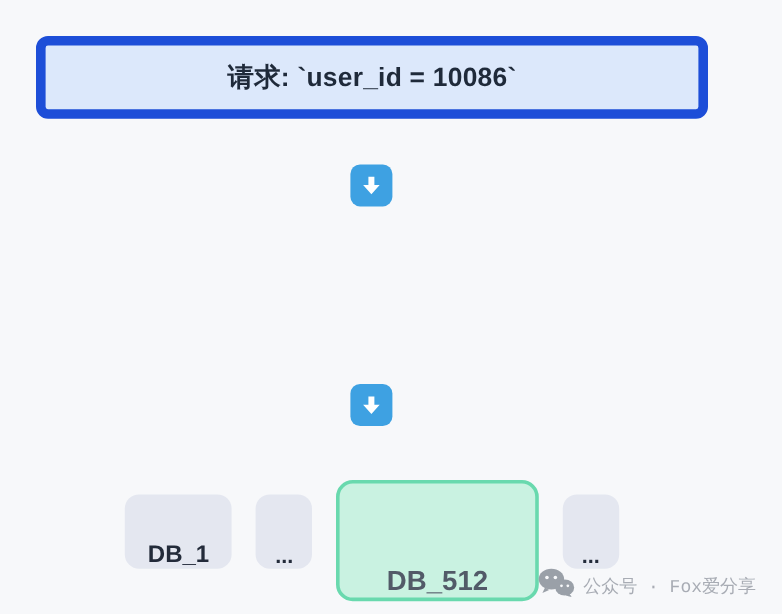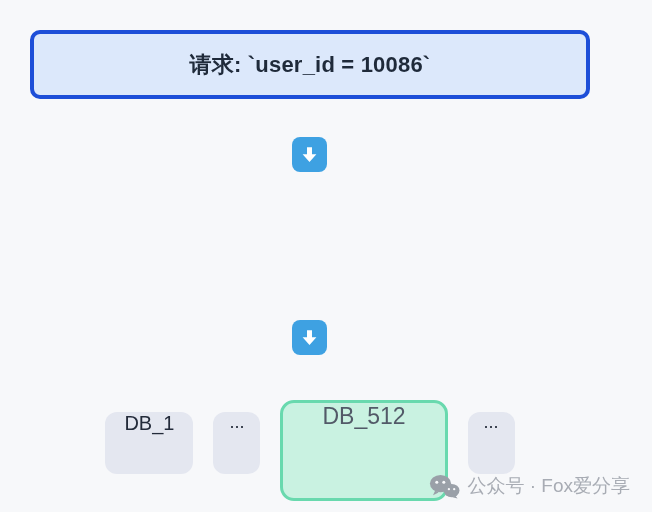--- a/index.html
+++ b/index.html
@@ -25,21 +25,21 @@
     justify-content: center;
     font-weight: bold;
     font-size: 22px;
     color: #1f2a3a;
     letter-spacing: 0.2px;
   }
   .request-box {
     top: 30px;
     height: 69px;
     background: #dce8fb;
-    border: 4px solid #1d4ed8;
+    border: 8px solid #1d4ed8;
   }
   .routing-box {
     top: 207px;
     height: 77px;
     background: #fdf0da;
     border: 2px solid #f4be74;
   }
   .arrow-badge {
     position: absolute;
     left: 292px;
@@ -63,23 +63,23 @@
     display: flex;
     align-items: center;
     justify-content: center;
     gap: 20px;
   }
   .db-node {
     background: #e4e7f0;
     border-radius: 12px;
     height: 62px;
     display: flex;
-    align-items: flex-start;
+    align-items: flex-end;
     justify-content: center;
-    font-weight: normal;
+    font-weight: bold;
     font-size: 20px;
     color: #232b3a;
     padding: 0 19px;
     box-sizing: border-box;
     white-space: nowrap;
   }
   .db-node.ellipsis {
     padding: 0 16px;
     font-size: 18px;
   }
@@ -91,25 +91,26 @@
     color: #525a68;
     font-size: 23px;
     padding: 0 39px;
     margin-top: 16px;
   }
   .watermark {
     position: absolute;
     right: 22px;
     top: 473px;
     display: flex;
-    align-items: center;
+    align-items: flex-end;
     gap: 7px;
     color: #a8acb4;
-    font-size: 19px;
+    font-size: 15px;
     white-space: nowrap;
+    font-family: Liberation Mono, monospace;
   }
   .watermark svg { display: block; }
 </style>
 </head>
 <body>
 
 <div class="canvas">
 
   <div class="flow-box request-box">
     <span>请求: `user_id = 10086`</span>

